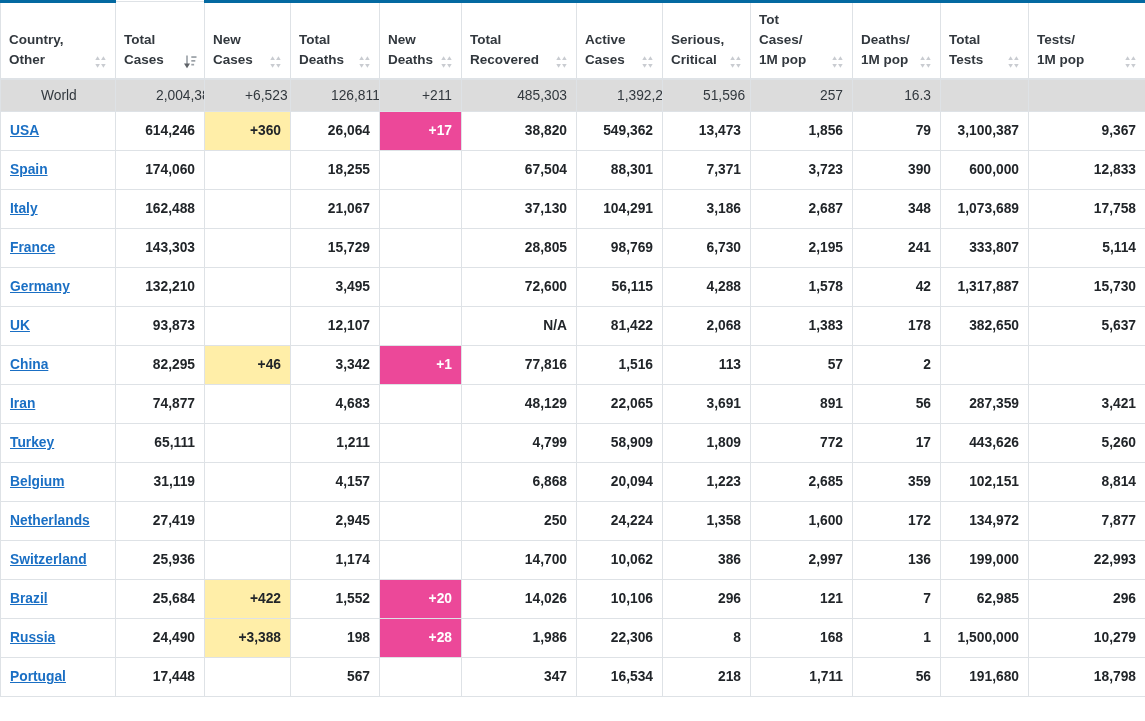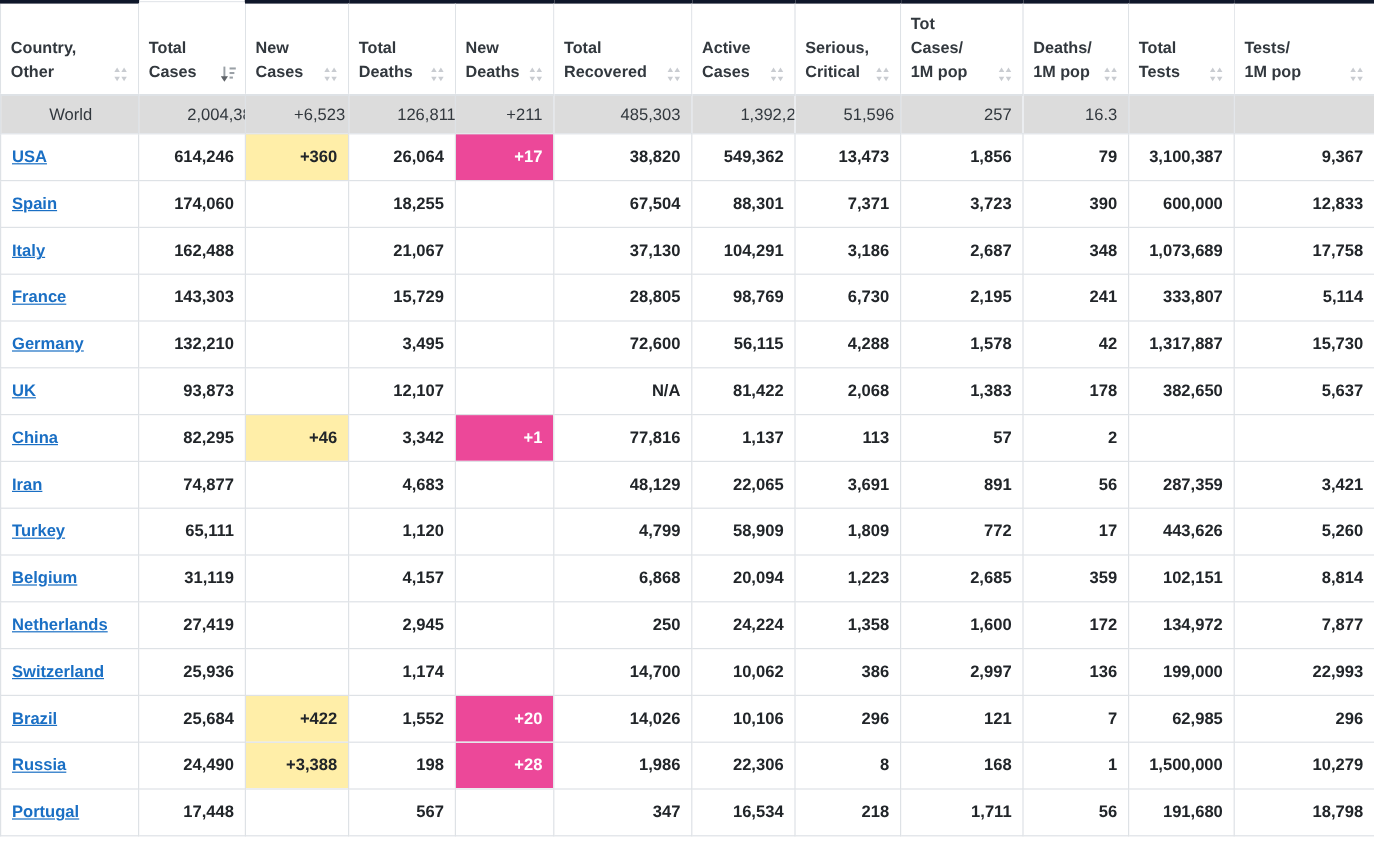--- a/index.html
+++ b/index.html
@@ -33,21 +33,21 @@
     font-weight: bold;
     font-size: 13.5px;
     padding: 7px 8px 8px 8px;
     vertical-align: bottom;
     line-height: 1.48;
     text-align: left;
     white-space: normal;
     position: relative;
   }
   thead th.sorted-col {
-    border-top: 3px solid #0f172a;
+    border-top: 3px solid #0369a1;
   }
   thead th.sorted-active {
     border-top: 1px solid #dee2e6;
   }
   .th-inner {
     display: block;
     position: relative;
     padding-right: 20px;
   }
   .th-label { display: inline; }
@@ -354,21 +354,21 @@
           <td>382,650</td>
           <td>5,637</td>
         </tr>
         <tr class="row-country">
           <td class="country-cell"><a class="country-link">China</a></td>
           <td>82,295</td>
           <td class="hl-yellow">+46</td>
           <td>3,342</td>
           <td class="hl-red">+1</td>
           <td>77,816</td>
-          <td>1,137</td>
+          <td>1,516</td>
           <td>113</td>
           <td>57</td>
           <td>2</td>
           <td></td>
           <td></td>
         </tr>
         <tr class="row-country">
           <td class="country-cell"><a class="country-link">Iran</a></td>
           <td>74,877</td>
           <td></td>
@@ -379,21 +379,21 @@
           <td>3,691</td>
           <td>891</td>
           <td>56</td>
           <td>287,359</td>
           <td>3,421</td>
         </tr>
         <tr class="row-country">
           <td class="country-cell"><a class="country-link">Turkey</a></td>
           <td>65,111</td>
           <td></td>
-          <td>1,120</td>
+          <td>1,211</td>
           <td></td>
           <td>4,799</td>
           <td>58,909</td>
           <td>1,809</td>
           <td>772</td>
           <td>17</td>
           <td>443,626</td>
           <td>5,260</td>
         </tr>
         <tr class="row-country">

